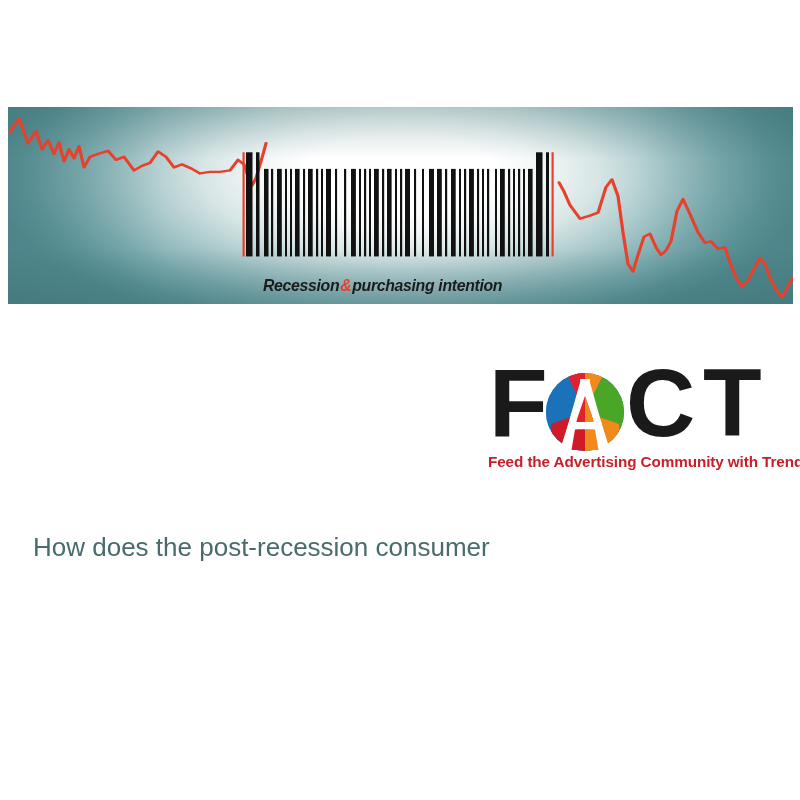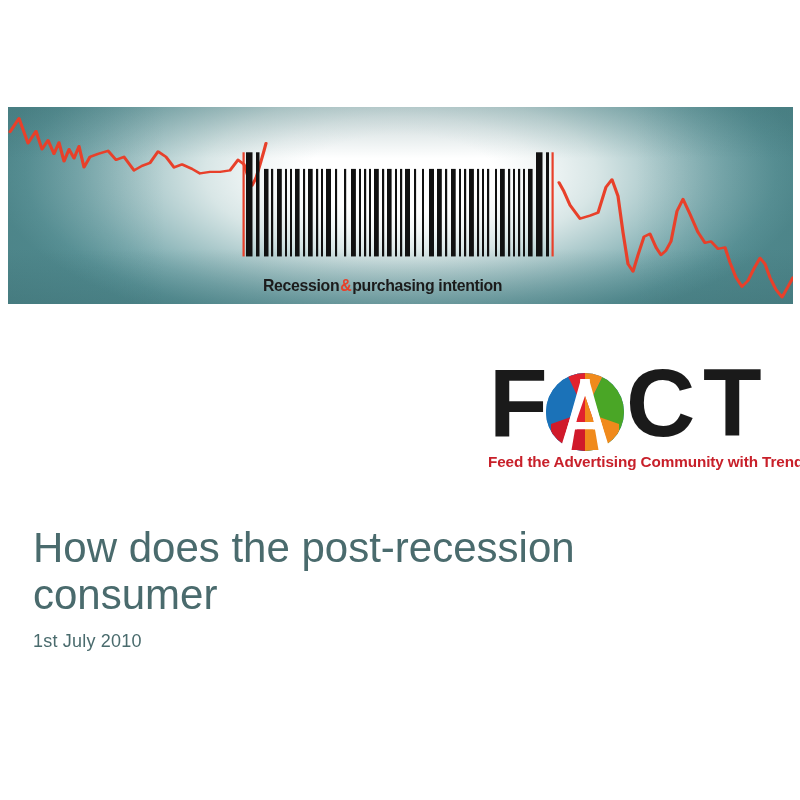--- a/index.html
+++ b/index.html
@@ -34,20 +34,21 @@
       radial-gradient(ellipse 52% 86% at 50% 34%,
         #ffffff 0%,
         #ffffff 23%,
         #f3f7f7 34%,
         #d8e6e6 48%,
         #a9c8ca 64%,
         #7dacb0 79%,
         #5d969b 92%,
         #538d92 100%),
       #538d92;
+    font-style: italic;
   }
   .banner-vig {
     position: absolute;
     inset: 0;
     background:
       linear-gradient(to bottom, rgba(60,110,113,0.30) 0%, rgba(60,110,113,0.00) 26%, rgba(60,110,113,0.00) 72%, rgba(55,104,108,0.34) 100%),
       linear-gradient(to right, rgba(60,110,113,0.26) 0%, rgba(60,110,113,0.00) 20%, rgba(60,110,113,0.00) 80%, rgba(60,110,113,0.26) 100%);
     pointer-events: none;
   }
   .banner svg {
@@ -136,21 +137,21 @@
     transform: scaleX(0.985);
     transform-origin: left center;
   }
 
   
   .title {
     position: absolute;
     left: 33px;
     top: 524px;
     width: 730px;
-    font-size: 42px;
+    font-size: 26px;
     line-height: 47px;
     color: #4a6b6d;
     font-weight: normal;
   }
   .title-line { display: block; }
 
   .date {
     position: absolute;
     left: 33px;
     top: 629px;
@@ -328,15 +329,14 @@
       <span class="logo-letter logo-C">C</span>
       <span class="logo-letter logo-T">T</span>
     </div>
     <div class="logo-tag">Feed the Advertising Community with Trends</div>
   </div>
 
   <div class="title">
     <span class="title-line">How does the post-recession consumer</span>
   </div>
 
-  <div class="date">1st July 2010</div>
 
 </div>
 
 </body></html>

